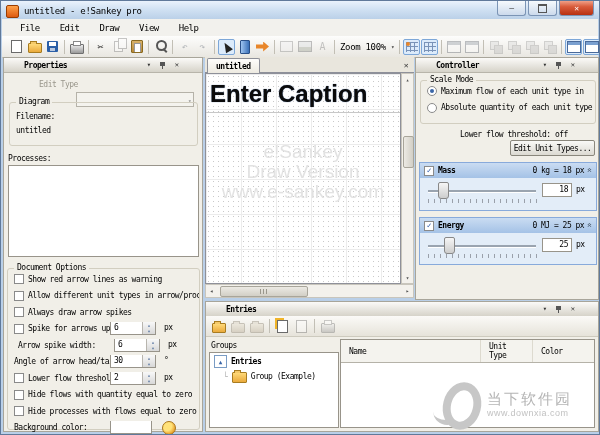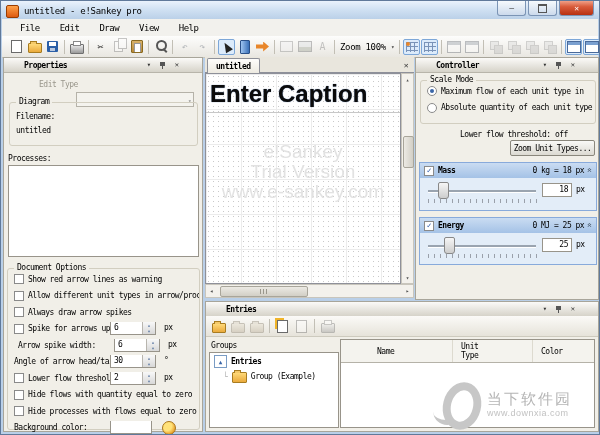--- a/index.html
+++ b/index.html
@@ -133,21 +133,21 @@
     border-bottom:1px solid #cdcabe;display:flex;align-items:center;padding:0 4px;gap:2px;}
   .treebox{position:absolute;left:3px;top:50px;width:130px;height:76px;background:#fff;border:1px solid #98948a;box-sizing:border-box;}
   .trow{display:flex;align-items:center;gap:4px;padding:2px 0 0 4px;white-space:nowrap;}
   .rooticon{width:11px;height:11px;border:1px solid #7a9cc4;background:#fff;display:flex;align-items:center;justify-content:center;
     font-size:6px;color:#3a66a8;flex:none;letter-spacing:0;}
   .sfolder{width:13px;height:9px;background:linear-gradient(#ffd978,#eaaa3c);border:1px solid #a87c20;border-radius:1px;position:relative;flex:none;margin-top:2px;}
   .sfolder::before{content:"";position:absolute;top:-3px;left:1px;width:5px;height:2px;background:#f4c969;border:1px solid #a87c20;border-bottom:none;}
   .connector{color:#b0b0b0;letter-spacing:0;margin-left:9px;}
   .etable{position:absolute;left:134px;top:37px;right:3px;bottom:3px;background:#fff;border:1px solid #98948a;box-sizing:border-box;}
   .ethead{display:flex;height:22px;background:#f4f3ee;border-bottom:1px solid #b5b2a8;}
-  .ethc{display:flex;align-items:center;padding-left:8px;box-sizing:border-box;margin-left:28px;}
+  .ethc{display:flex;align-items:center;padding-left:8px;box-sizing:border-box;}
   .ethc.name{flex:1;}
   .ethc.ut{width:52px;border-left:1px solid #dddacf;}
   .ethc.ut span{width:26px;line-height:9px;}
   .ethc.col{width:62px;border-left:1px solid #dddacf;}
   
   .dx{position:absolute;right:8px;bottom:5px;width:148px;height:46px;z-index:50;display:flex;align-items:center;gap:6px;}
   .dxring{width:22px;height:32px;border:8px solid #c7c7c7;border-radius:50%;transform:rotate(14deg);position:relative;flex:none;}
   .dxring::after{content:"";position:absolute;left:-14px;bottom:-8px;width:16px;height:10px;
     border-bottom:5px solid #c7c7c7;border-radius:0 0 0 14px;transform:rotate(-18deg);}
   .dxtext{display:flex;flex-direction:column;line-height:15px;}
@@ -363,21 +363,21 @@
         <span>untitled</span>
       </div>
     <div class="tabclose">✕</div>
   </div>
 
   <div class="canvas">
     <div class="caption">Enter Caption</div>
     <div class="pageline"></div>
     <div class="wmark">
       <div>e!Sankey</div>
-      <div>Trial Version</div>
+      <div>Draw Version</div>
       <div>www.e-sankey.com</div>
     </div>
   </div>
 
   <div class="vscroll">
     <span class="sarrow" style="top:0;left:0;">▴</span>
     <div class="thumbv"></div>
     <span class="sarrow" style="bottom:0;left:0;">▾</span>
   </div>
   <div class="hscroll">
@@ -406,21 +406,21 @@
         <span class="ctext">Maximum flow of each unit type in</span>
       </div>
       <div class="row">
         <span class="rad"></span>
         <span class="ctext">Absolute quantity of each unit type</span>
       </div>
     </div>
 
     <div class="abs" style="left:4px;top:72px;padding-left:40px;">Lower flow threshold: off</div>
     <div class="btn abs" style="left:94px;top:82px;width:85px;height:16px;">
-      <span>Zoom Unit Types...</span>
+      <span>Edit Unit Types...</span>
     </div>
 
     <div class="ucard" style="top:104px;height:49px;">
       <div class="uhead">
         <span class="cb">
             <span>✓</span>
           </span>
         <span class="nm">Mass</span>
         <span class="sp"></span>
         <span>0 kg = 18 px</span>

